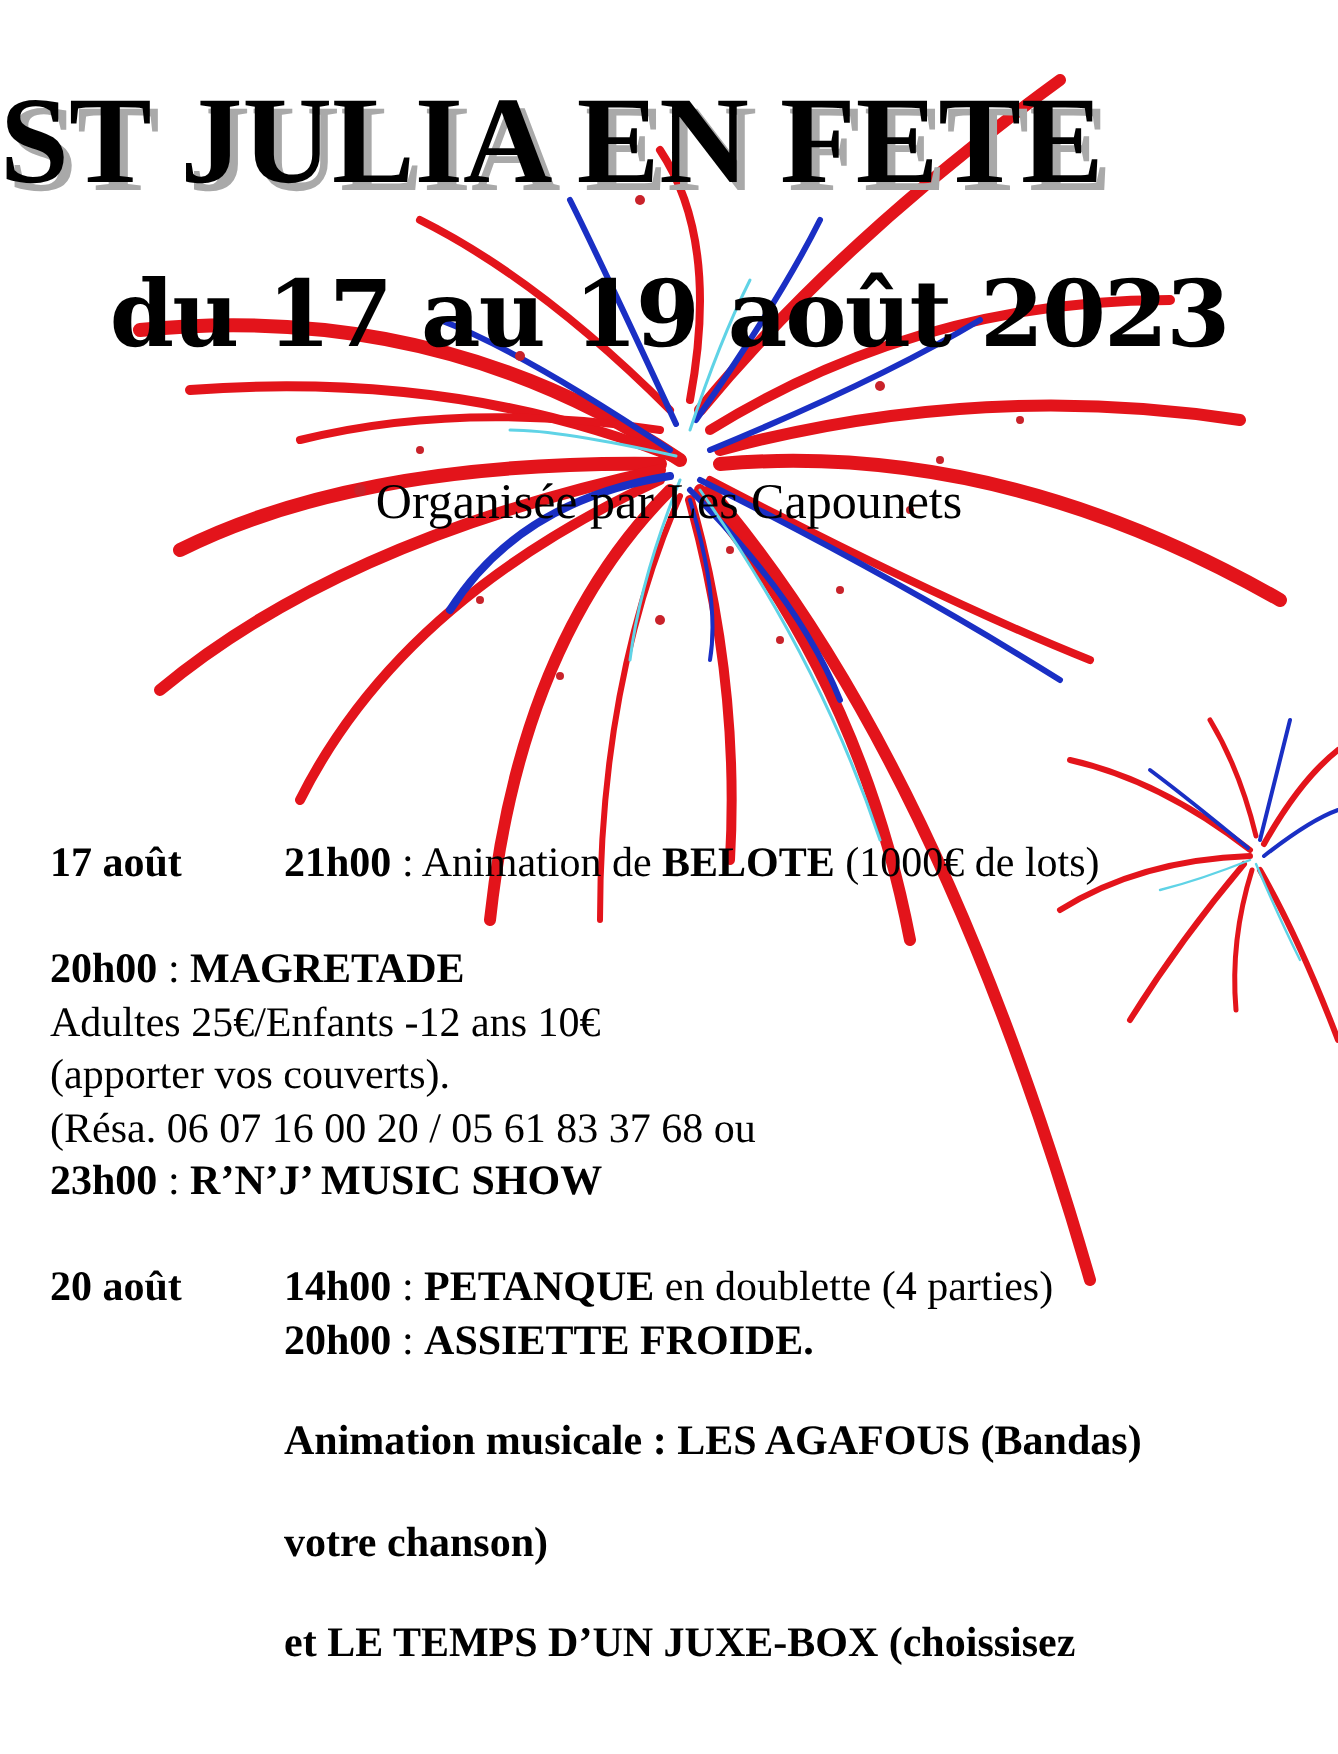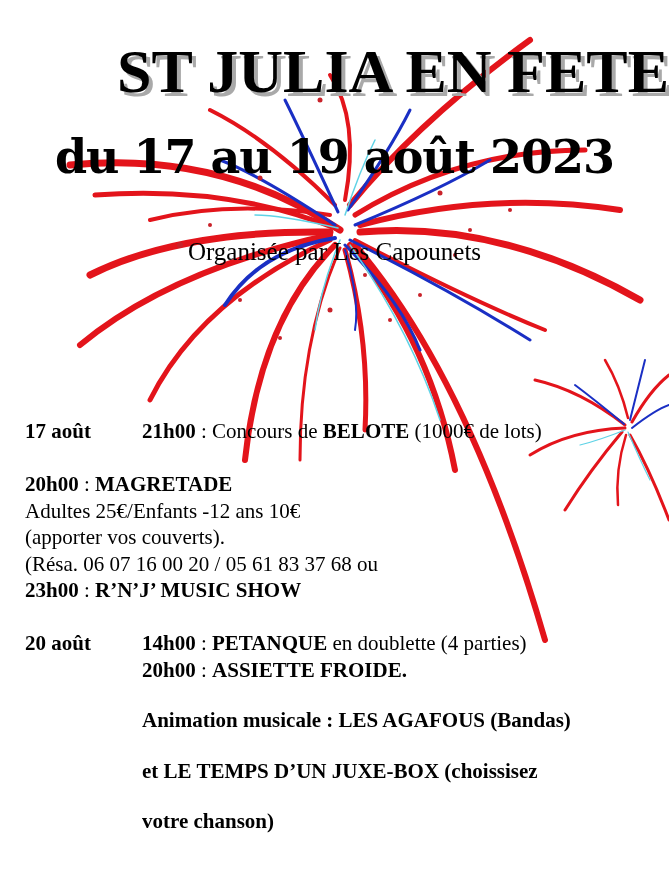--- a/index.html
+++ b/index.html
@@ -1,19 +1,19 @@
 <!DOCTYPE html>
 <html><head>
 <meta charset="utf-8">
 <style>
   html, body { margin: 0; padding: 0; background: #ffffff; }
   body { width: 669px; height: 877px; position: relative; overflow: hidden; font-family: "Liberation Serif", serif; color: #000; }
   .fireworks { position: absolute; left: 0; top: 0; width: 669px; height: 877px; z-index: 0; }
   .title {
-    position: absolute; left: 0; width: 669px; top: 36px; text-align: right;
+    position: absolute; left: 0; width: 669px; top: 36px; text-align: left;
     font-family: "Liberation Serif", serif; font-weight: bold; font-size: 62px; line-height: 70px;
     text-shadow: 4px 4px 0 #a9a9a9; letter-spacing: 0px; z-index: 2; margin: 0;
   }
   .dates {
     position: absolute; left: 0; width: 669px; top: 122px; text-align: center;
     font-family: "DejaVu Serif", serif; font-weight: bold; font-size: 46px; line-height: 70px; letter-spacing: -1px;
     z-index: 2; margin: 0;
   }
   .organizer {
     position: absolute; left: 0; width: 669px; top: 234px; text-align: center;
@@ -101,37 +101,37 @@
 
 <h1 class="title">ST JULIA EN FETE</h1>
 <h2 class="dates">du 17 au 19 août 2023</h2>
 <div class="organizer">Organisée par Les Capounets</div>
 
 <div class="program">
 
   <div class="day">
     <div class="day-label">17 août</div>
     <div class="day-events">
-      <span class="line"><b>21h00</b><span> : </span><span>Concours de </span><b>BELOTE</b><span> (1000€ de lots)</span></span>
+      <span class="line"><b>21h00</b><span> : </span><span>Animation de </span><b>BELOTE</b><span> (1000€ de lots)</span></span>
     </div>
   </div>
 
   <div class="day">
     <div class="day-events">
       <span class="line"><b>20h00</b><span> : </span><b>MAGRETADE</b></span>
       <span class="line">Adultes 25€/Enfants -12 ans 10€</span>
       <span class="line">(apporter vos couverts).</span>
       <span class="line">(Résa. 06 07 16 00 20 / 05 61 83 37 68 ou</span>
       <span class="line"><b>23h00</b><span> : </span><b>R’N’J’ MUSIC SHOW</b></span>
     </div>
   </div>
 
   <div class="day">
     <div class="day-label">20 août</div>
     <div class="day-events">
       <span class="line"><b>14h00</b><span> : </span><b>PETANQUE</b><span> en doublette (4 parties)</span></span>
       <span class="line"><b>20h00</b><span> : </span><b>ASSIETTE FROIDE.</b></span>
       <b class="line">Animation musicale : LES AGAFOUS (Bandas)</b>
+      <b class="line">votre chanson)</b>
       <b class="line">et LE TEMPS D’UN JUXE-BOX (choissisez</b>
-      <b class="line">votre chanson)</b>
     </div>
   </div>
 </div>
 
 </body></html>

